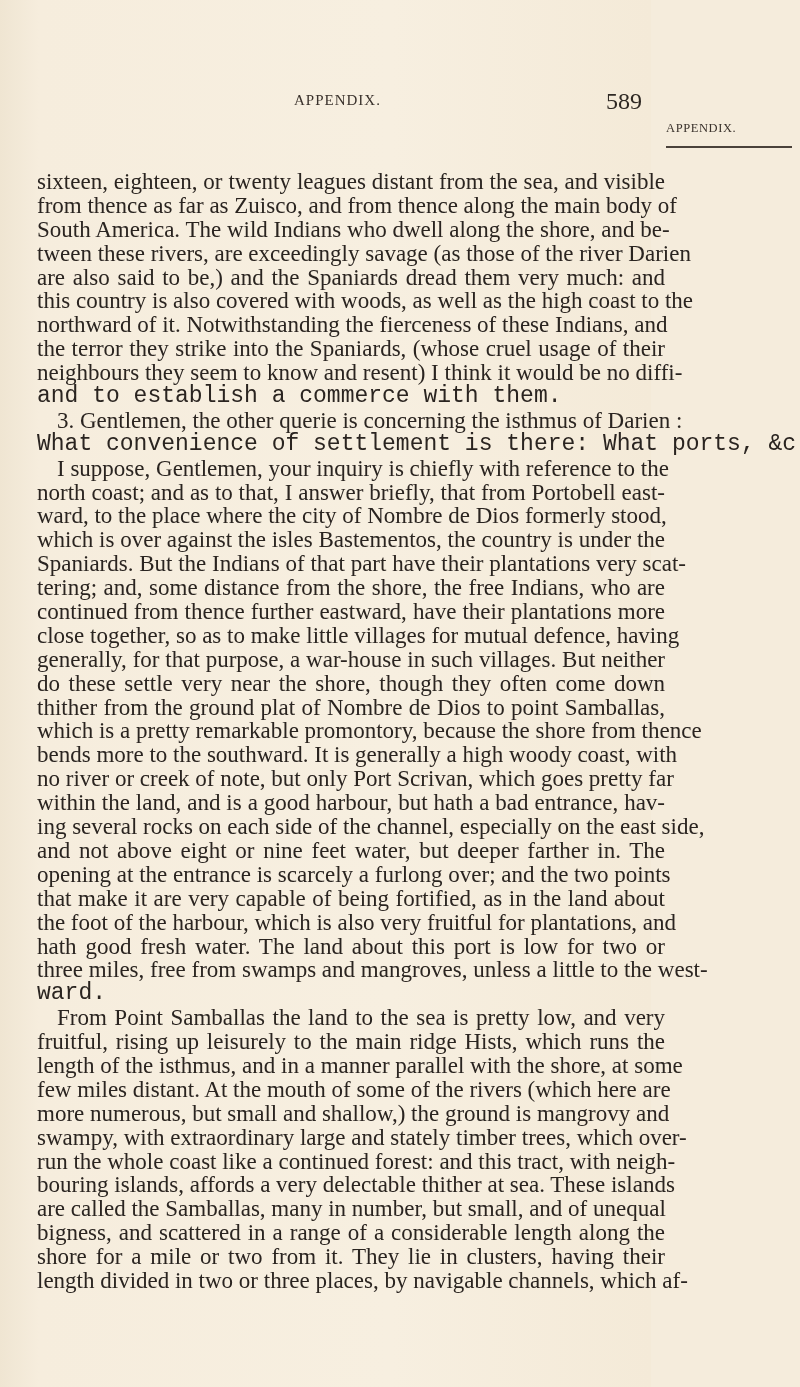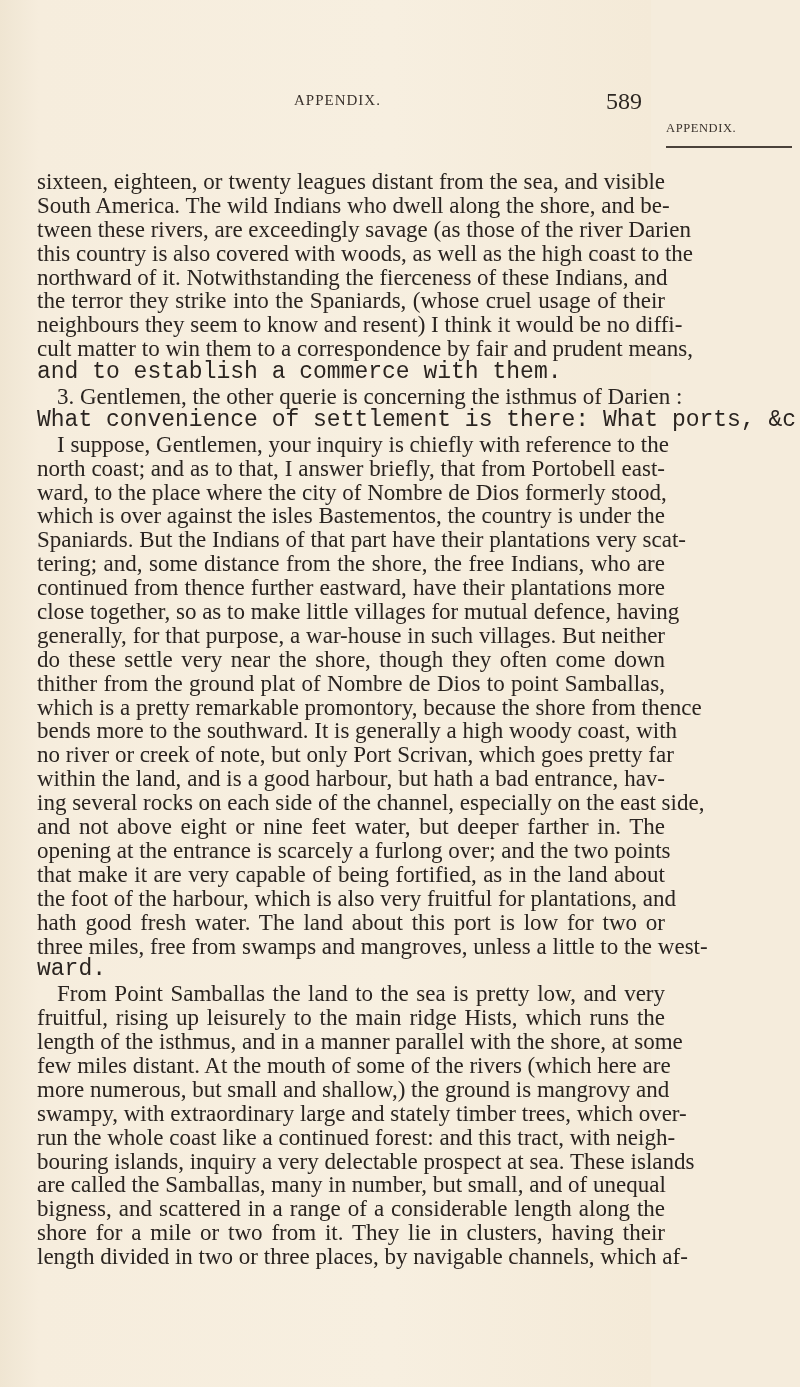--- a/index.html
+++ b/index.html
@@ -97,27 +97,28 @@
     <span class="page-number">589</span>
   </div>
 
   <div class="margin-note">
     <span class="margin-label">APPENDIX.</span>
     <span class="margin-rule"></span>
   </div>
 
   <div class="body-text">
     <span class="line">sixteen, eighteen, or twenty leagues distant from the sea, and visible</span>
+    <span class="line">from thence as far as Zuisco, and from thence along the main body of</span>
     <span class="line">South America. The wild Indians who dwell along the shore, and be-</span>
     <span class="line">tween these rivers, are exceedingly savage (as those of the river Darien</span>
+    <span class="line">are also said to be,) and the Spaniards dread them very much: and</span>
     <span class="line">this country is also covered with woods, as well as the high coast to the</span>
     <span class="line">northward of it. Notwithstanding the fierceness of these Indians, and</span>
     <span class="line">the terror they strike into the Spaniards, (whose cruel usage of their</span>
     <span class="line">neighbours they seem to know and resent) I think it would be no diffi-</span>
-    <span class="line">cult matter to win them to a correspondence by fair and prudent means,</span>
     <span class="line last">and to establish a commerce with them.</span>
     <span class="line indent">3. Gentlemen, the other querie is concerning the isthmus of Darien :</span>
     <span class="line last">What convenience of settlement is there: What ports, &amp;c.?</span>
     <span class="line indent">I suppose, Gentlemen, your inquiry is chiefly with reference to the</span>
     <span class="line">north coast; and as to that, I answer briefly, that from Portobell east-</span>
     <span class="line">ward, to the place where the city of Nombre de Dios formerly stood,</span>
     <span class="line">which is over against the isles Bastementos, the country is under the</span>
     <span class="line">Spaniards. But the Indians of that part have their plantations very scat-</span>
     <span class="line">tering; and, some distance from the shore, the free Indians, who are</span>
     <span class="line">continued from thence further eastward, have their plantations more</span>
@@ -137,20 +138,20 @@
     <span class="line">hath good fresh water. The land about this port is low for two or</span>
     <span class="line">three miles, free from swamps and mangroves, unless a little to the west-</span>
     <span class="line last">ward.</span>
     <span class="line indent">From Point Samballas the land to the sea is pretty low, and very</span>
     <span class="line">fruitful, rising up leisurely to the main ridge Hists, which runs the</span>
     <span class="line">length of the isthmus, and in a manner parallel with the shore, at some</span>
     <span class="line">few miles distant. At the mouth of some of the rivers (which here are</span>
     <span class="line">more numerous, but small and shallow,) the ground is mangrovy and</span>
     <span class="line">swampy, with extraordinary large and stately timber trees, which over-</span>
     <span class="line">run the whole coast like a continued forest: and this tract, with neigh-</span>
-    <span class="line">bouring islands, inquiry a very delectable prospect at sea. These islands</span>
+    <span class="line">bouring islands, affords a very delectable thither at sea. These islands</span>
     <span class="line">are called the Samballas, many in number, but small, and of unequal</span>
     <span class="line">bigness, and scattered in a range of a considerable length along the</span>
     <span class="line">shore for a mile or two from it. They lie in clusters, having their</span>
     <span class="line">length divided in two or three places, by navigable channels, which af-</span>
   </div>
 
 </div>
 
 </body></html>

